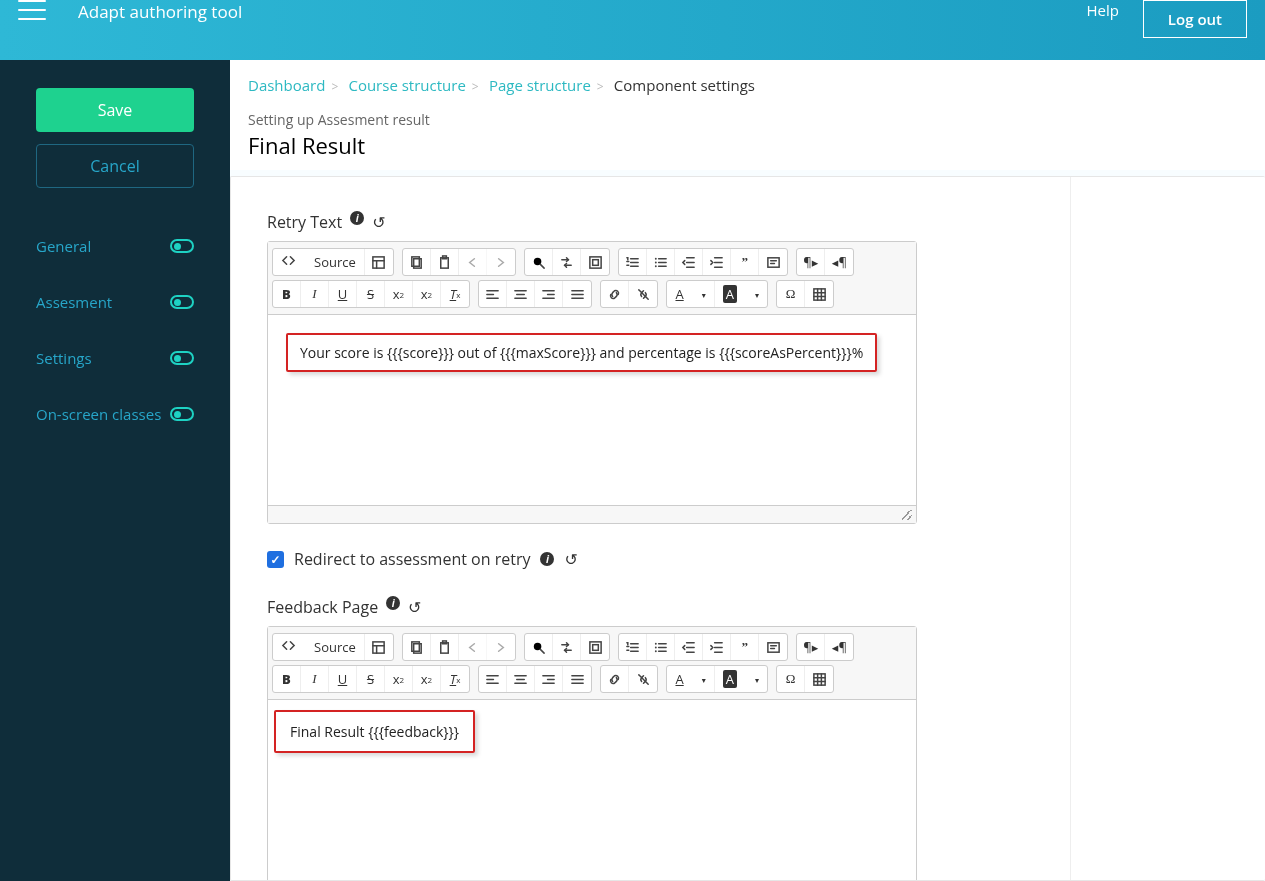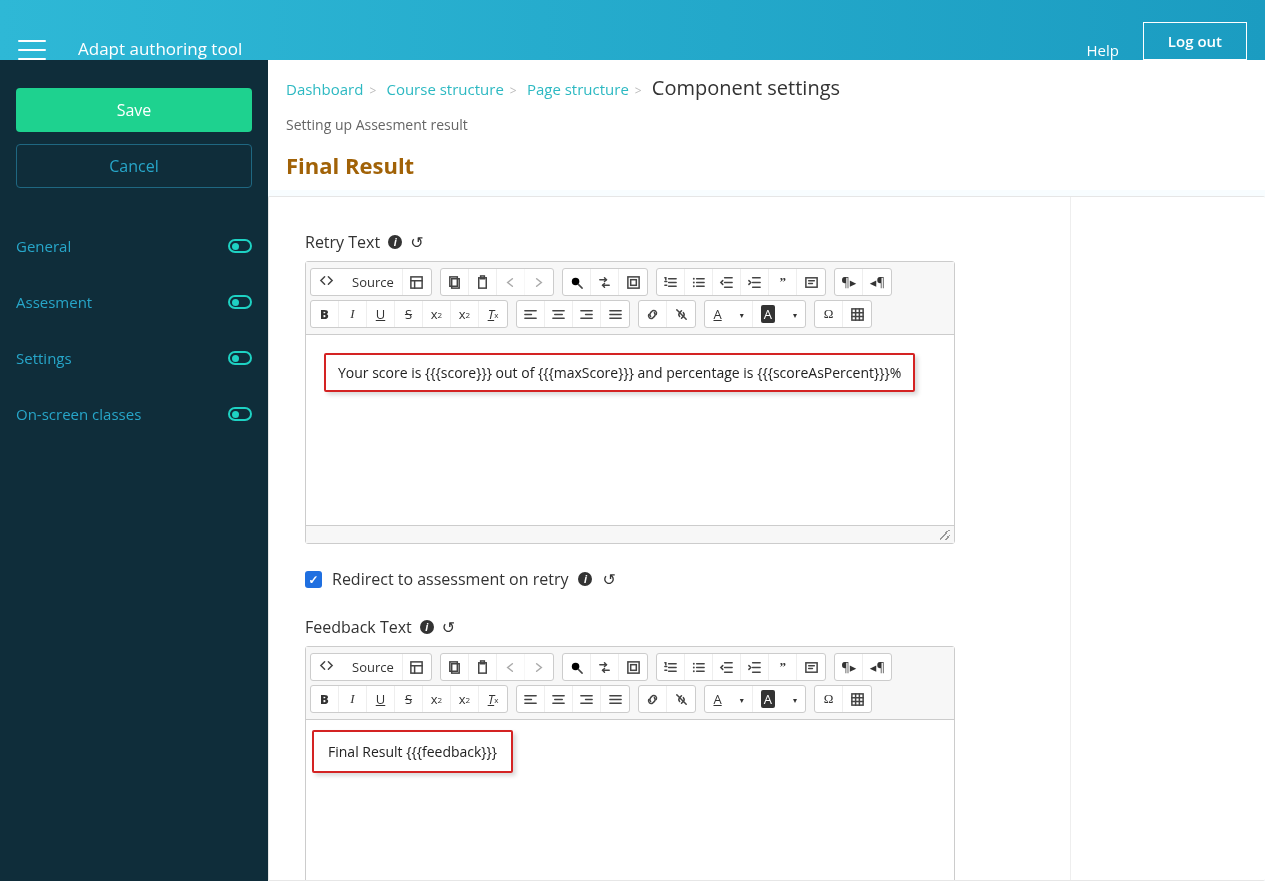--- a/index.html
+++ b/index.html
@@ -1,51 +1,51 @@
 <!DOCTYPE html>
 <html><head>
 <meta charset="utf-8">
 <style>
 * { margin:0; padding:0; box-sizing:border-box; font-family:"Segoe UI","Open Sans",Arial,sans-serif; }
 body { width:1265px; height:881px; background:#fff; overflow:hidden; }
 
 
-.topbar { height:60px; background:linear-gradient(90deg,#2eb8d6 0%,#1b9cc1 100%); display:flex; align-items:flex-end; color:#fff; padding:0 18px; }
+.topbar { height:60px; background:linear-gradient(90deg,#2eb8d6 0%,#1b9cc1 100%); display:flex; align-items:flex-start; color:#fff; padding:0 18px; }
 .hamb { width:28px; height:20px; display:flex; flex-direction:column; justify-content:space-between; margin-right:32px; cursor:pointer }
 .hamb span { display:block; height:2px; background:#fff; border-radius:2px }
 .appname { font-size:17px; font-weight:400 }
 .topspacer { flex:1 }
 .toplink { color:#fff; font-size:15px; margin-left:32px; cursor:pointer }
 .logout { border:1px solid #fff; border-radius:0; padding:8px 24px; margin-left:24px; font-weight:600 }
 
 .row { display:flex; height:calc(100% - 60px); }
 
 
-.sidebar { width:268px; background:#0f2d3a; color:#fff; padding:28px 16px 0; flex-shrink:0 }
+.sidebar { width:230px; background:#0f2d3a; color:#fff; padding:28px 36px 0; flex-shrink:0 }
 .sbtn { width:100%; height:44px; border-radius:4px; font-size:16px; display:flex; align-items:center; justify-content:center; margin-bottom:12px; cursor:pointer }
 .save  { background:#1ed28f; color:#fff }
 .cancel{ background:transparent; border:1px solid #1f6781; color:#27a6c9 }
 .sitem { display:flex; align-items:center; justify-content:space-between; height:56px; color:#27a6c9; font-size:15px; cursor:pointer }
 .toggle{ border:2px solid #1ed2c3; border-radius:12px; width:24px; height:14px; position:relative }
 .toggle::after{ content:""; position:absolute; width:7px; height:7px; border-radius:50%; background:#1ed2c3; top:1.5px; left:2px }
 .sidebar .spacer{ height:18px }
 
 
 .main { flex:1; height:100%; overflow:hidden; background:#f8fdff; display:flex; flex-direction:column }
 .crumbs { background:#fff; padding:14px 18px 0 }
 .crumbs a { color:#2db9c2; text-decoration:none; font-size:15px }
 .crumbs .sep { color:#bbb; margin:0 6px; font-size:12px }
-.crumbs .cur { color:#333; font-size:20px }
+.crumbs .cur { color:#333; font-size:15px }
 .subtitle{ color:#666; font-size:14px; margin-top:14px }
-.title  { font-size:22px; font-weight:700; color:#a16207; margin-top:16px; padding-bottom:10px }
+.title  { font-size:22px; font-weight:400; color:#000000; margin-top:1px; padding-bottom:10px }
 
 .panel { background:#fff; border:1px solid #e6e6e6; border-right:none; margin:6px 0 0 0; padding:20px 36px; height:100%; overflow:auto; border-radius:2px; position:relative }
 .panel::after{ content:""; position:absolute; top:0; right:194px; width:1px; height:100%; background:#eee }
 
-.fldlabel{ font-size:16px; color:#333; margin:14px 0 8px; display:flex; align-items:center; gap:8px }
+.fldlabel{ font-size:16px; color:#333; margin:14px 0 8px; display:flex; align-items:flex-start; gap:8px }
 .infodot { width:14px;height:14px;border-radius:50%;background:#333;color:#fff;display:inline-flex;align-items:center;justify-content:center;font-size:10px;font-weight:700;font-style:italic }
 .reset   { font-size:16px;color:#333;cursor:pointer }
 
 .cke     { border:1px solid #ccc; border-radius:3px; width:650px }
 .cketb   { background:#f7f7f7; border-bottom:1px solid #ccc; padding:4px }
 .tg      { display:inline-flex; border:1px solid #ccc; border-radius:3px; margin:2px 4px 2px 0; background:#fff; vertical-align:middle }
 .tb      { width:28px; height:26px; display:flex; align-items:center; justify-content:center; font-size:13px; color:#333; border-right:1px solid #eee; cursor:pointer }
 .tb:last-child{ border-right:none }
 .tbw     { width:auto; padding:0 8px; gap:18px }
 .ckebody { min-height:190px; padding:18px; font-size:14px; color:#222; background:#fff }
@@ -316,21 +316,21 @@
       </div>
 
       <div class="chkrow">
         <span class="chk">✓</span>
         <span>Redirect to assessment on retry</span>
         <span class="infodot">i</span>
         <span class="reset">↺</span>
       </div>
 
       <div class="fldlabel">
-        <span>Feedback Text</span>
+        <span>Feedback Page</span>
         <span class="infodot">i</span>
         <span class="reset">↺</span>
       </div>
       <div class="cke">
         <div class="cketb">
           <span class="tg">
             <span class="tb tbw">
                 <span class="ico"><svg viewBox="0 0 16 16">
                     <polyline points="6,4 2,8 6,12"></polyline>
                     <polyline points="10,4 14,8 10,12"></polyline>

